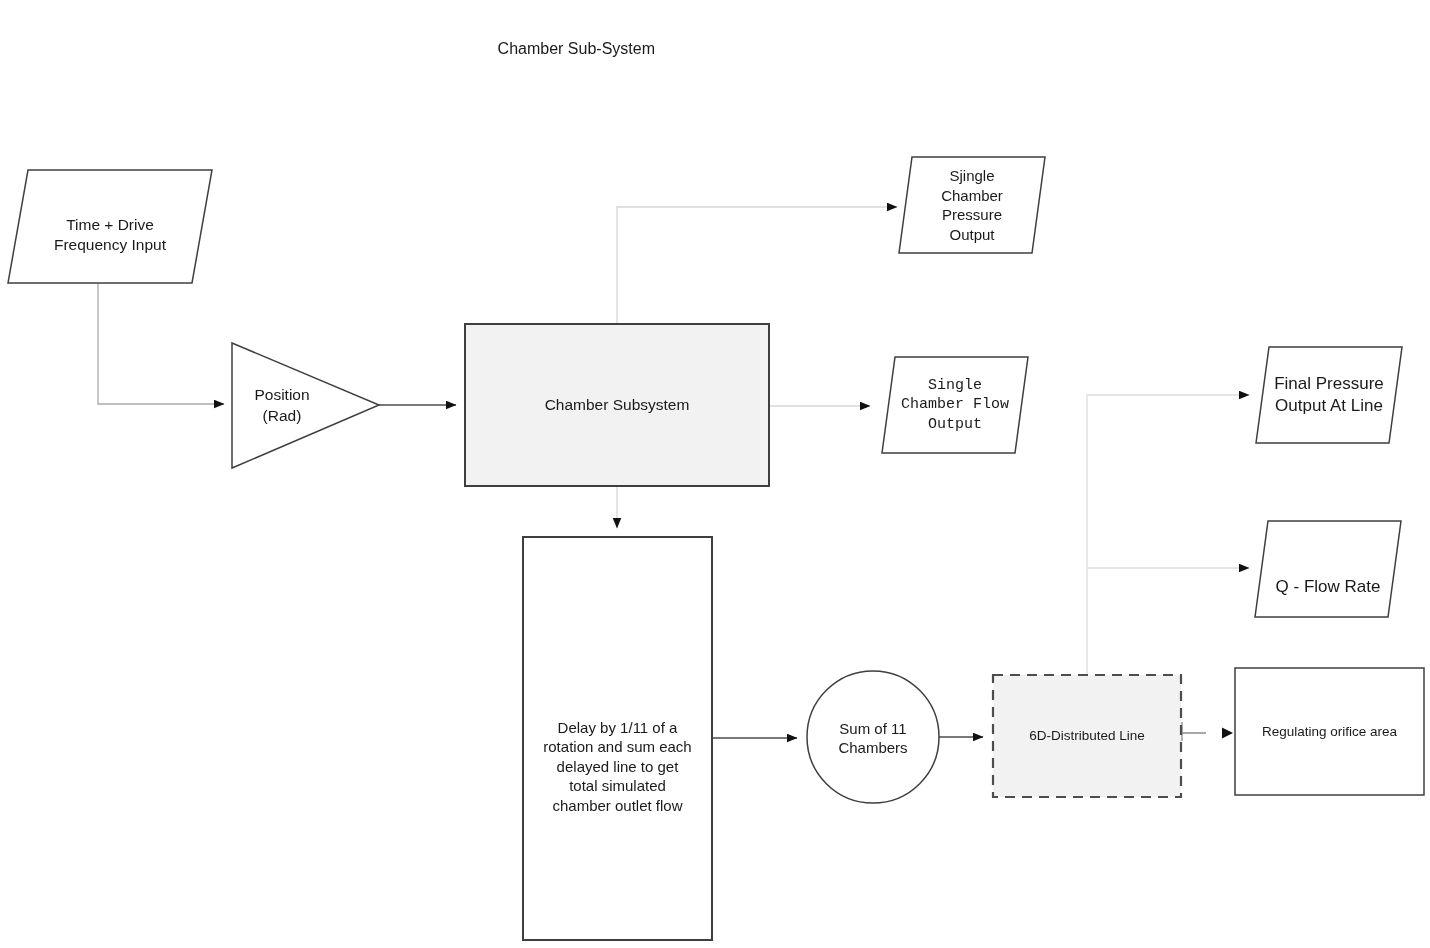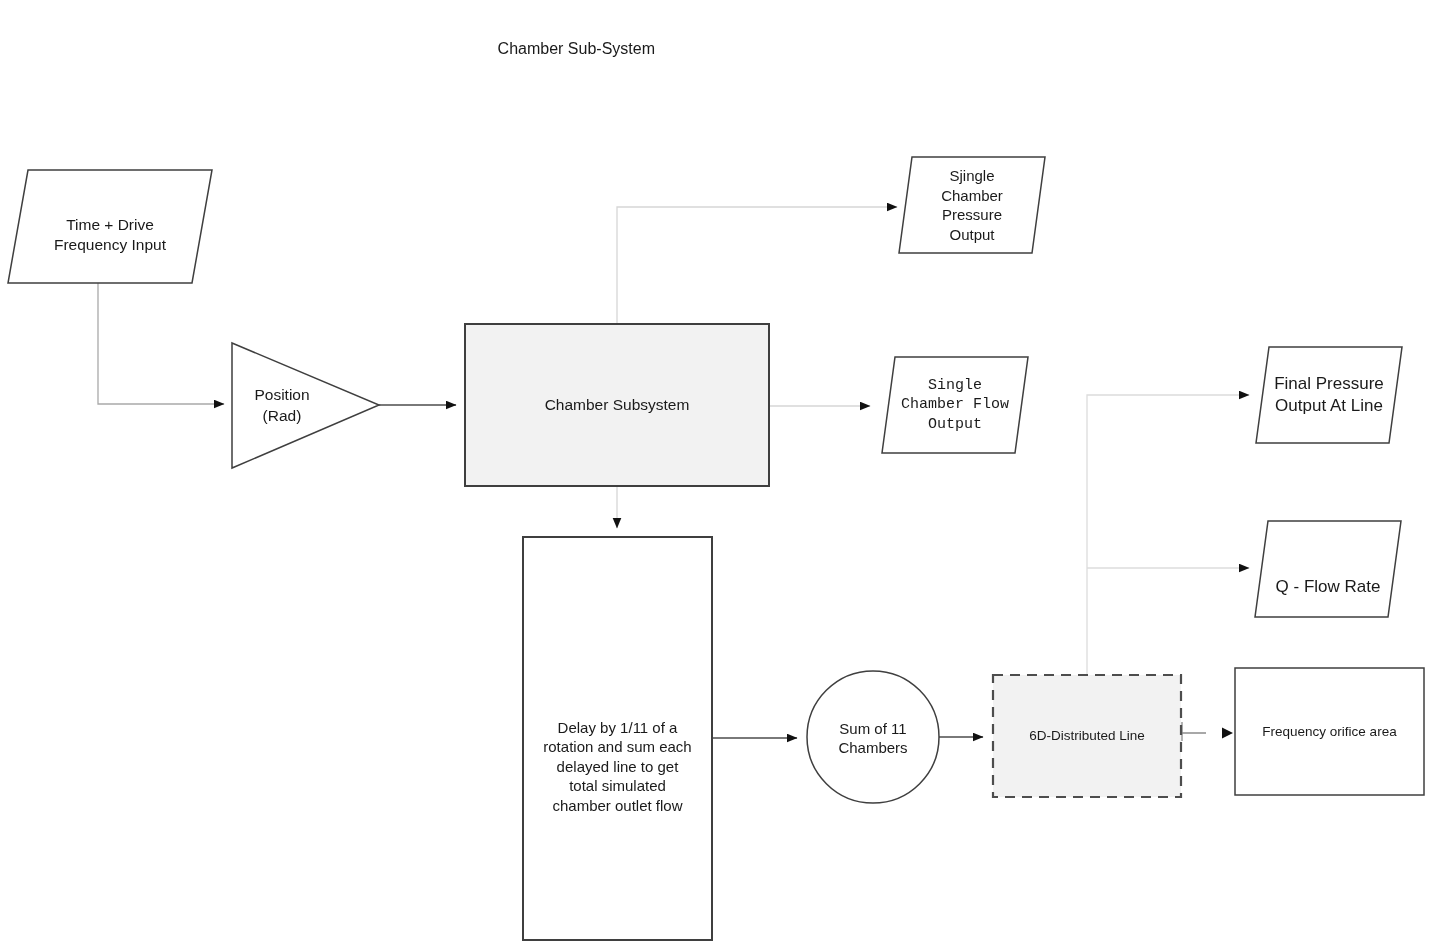--- a/index.html
+++ b/index.html
@@ -86,15 +86,15 @@
 rotation and sum each
 delayed line to get
 total simulated
 chamber outlet flow</div>
 
   <div class="lbl" style="left:807px;top:672px;width:132px;height:132px;">Sum of 11
 Chambers</div>
 
   <div class="lbl fs14" style="left:993px;top:675px;width:188px;height:122px;">6D-Distributed Line</div>
 
-  <div class="lbl fs14" style="left:1235px;top:668px;width:189px;height:127px;">Frequency orifice area</div>
+  <div class="lbl fs14" style="left:1235px;top:668px;width:189px;height:127px;">Regulating orifice area</div>
 
 </div>
 
 </body></html>

